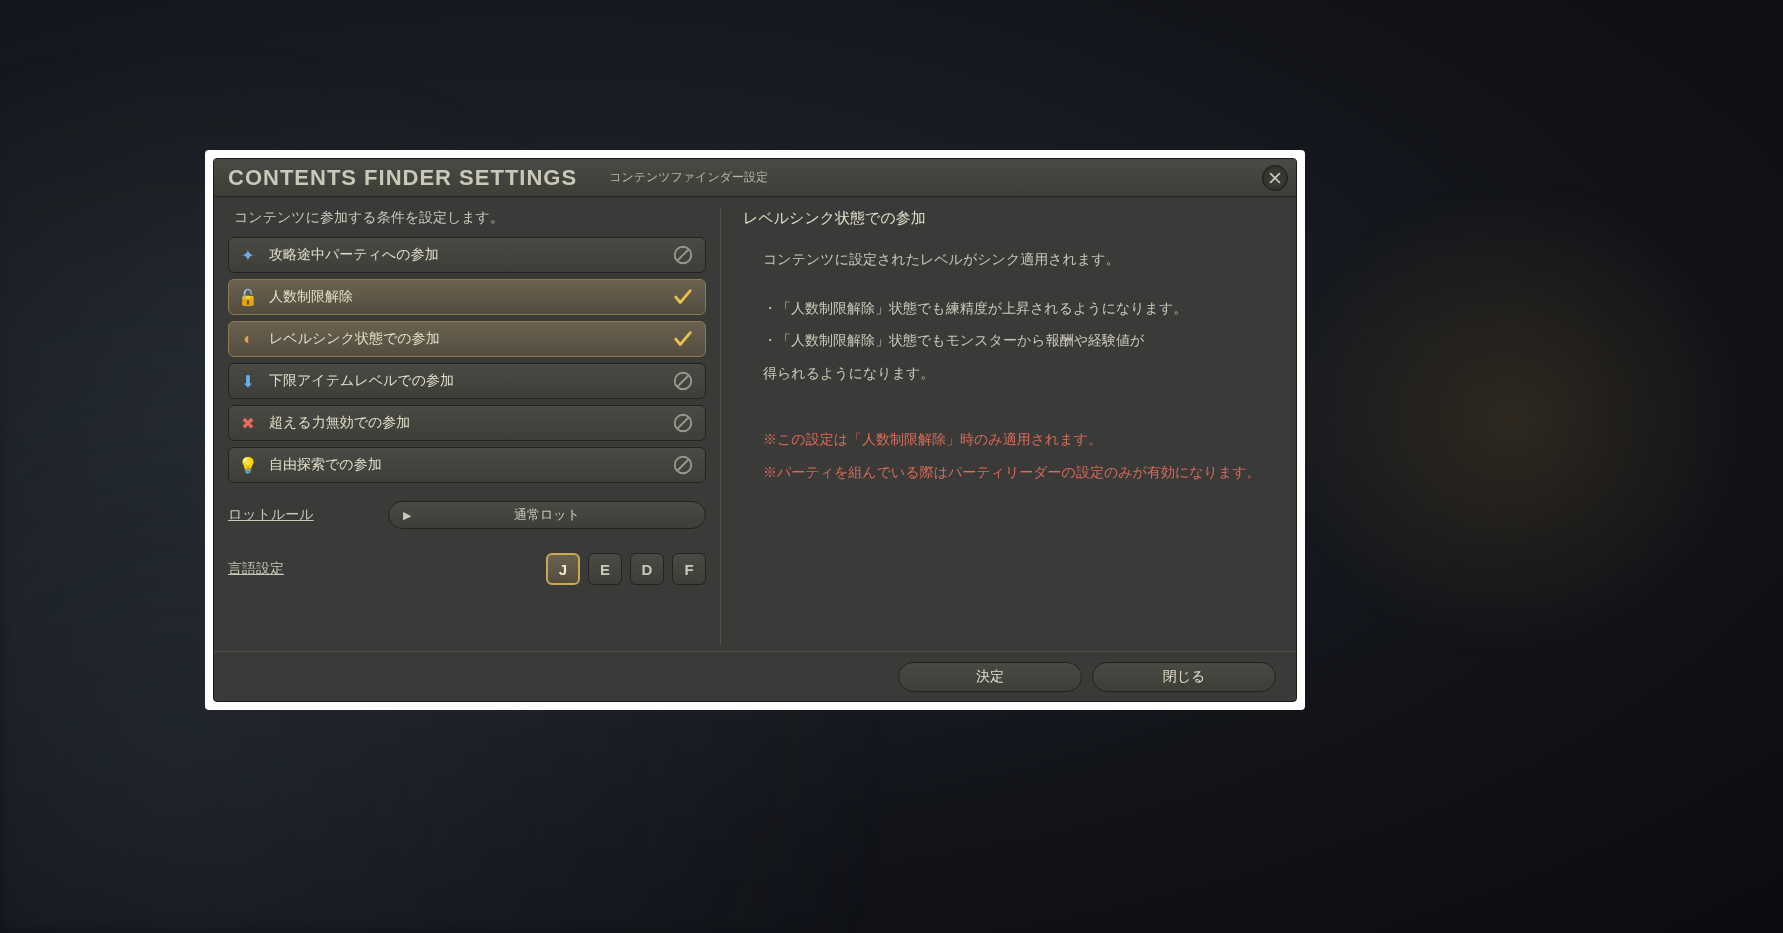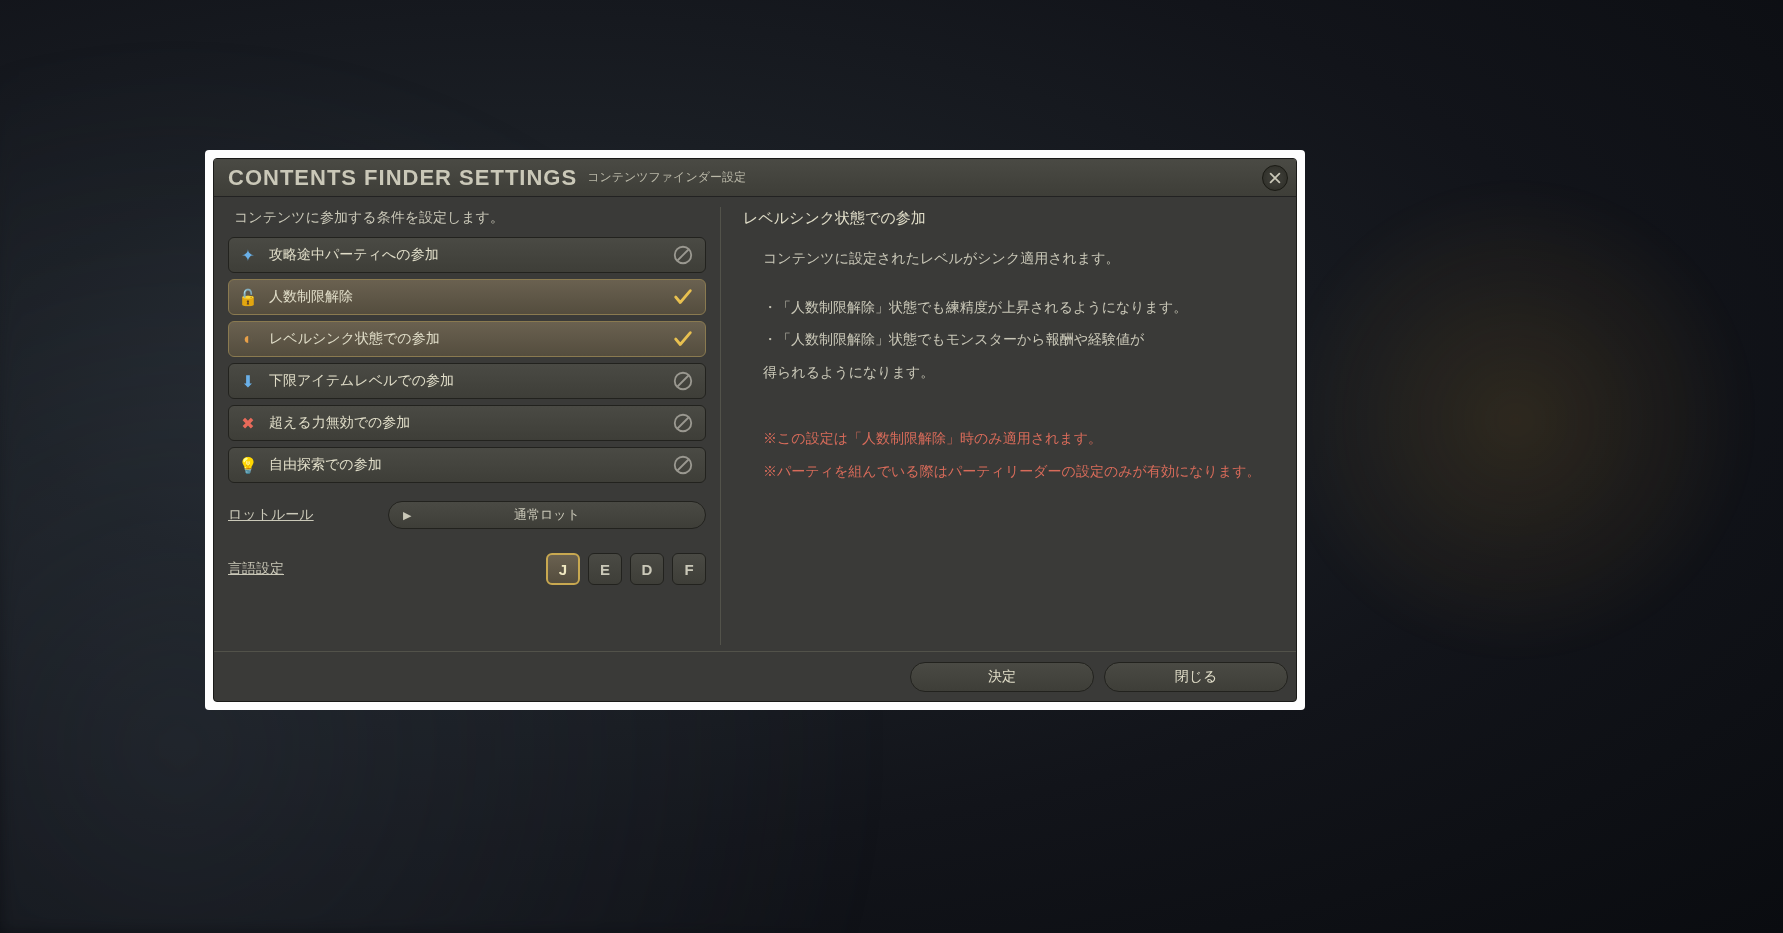--- a/index.html
+++ b/index.html
@@ -34,20 +34,21 @@
     display: flex; flex-direction: column;
     position: relative;
   }
   .titlebar {
     height: 38px;
     background: linear-gradient(#4a4a44, #3e3e38);
     border-bottom: 1px solid #222;
     display: flex; align-items: center;
     padding: 0 14px;
     position: relative;
+    gap: 22px;
   }
   .title-en {
     font-family: "Arial Narrow", Arial, sans-serif;
     font-size: 22px;
     letter-spacing: 1px;
     color: #cac8b8;
     text-transform: uppercase;
     font-weight: 600;
     margin-right: 10px;
   }
@@ -153,34 +154,34 @@
 
   .detail-title {
     font-size: 15px; color: #e0ddc8;
     margin: 0 0 18px 8px;
   }
   .detail-body {
     font-size: 14px; color: #cac8b8;
     line-height: 1.9;
     padding-left: 28px;
   }
-  .detail-body p { margin-bottom: 6px; font-family: Liberation Mono, monospace; }
+  .detail-body p { margin-bottom: 6px; }
   .detail-body .bullets { margin-top: 22px; }
   .detail-body .bullet::before { content: "・"; }
   .warn {
     color: #d86b5a;
     margin-top: 40px;
   }
   .warn p::before { content: "※"; }
 
   .footer {
     height: 50px;
     border-top: 1px solid #52524a;
     display: flex; align-items: center; justify-content: flex-end;
-    padding-right: 8px; gap: 10px;
+    padding-right: 20px; gap: 10px;
   }
   .ftr-btn {
     width: 184px; height: 30px;
     background: linear-gradient(#4a4a44, #3e3e38);
     border: 1px solid #22221e;
     border-radius: 15px;
     display: flex; align-items: center; justify-content: center;
     color: #e0ddc8; font-size: 14px;
     cursor: pointer;
   }

